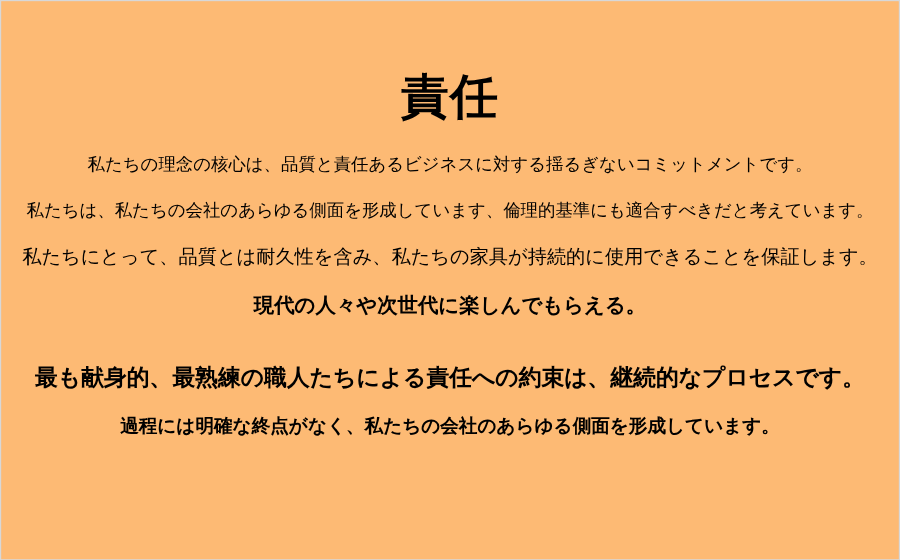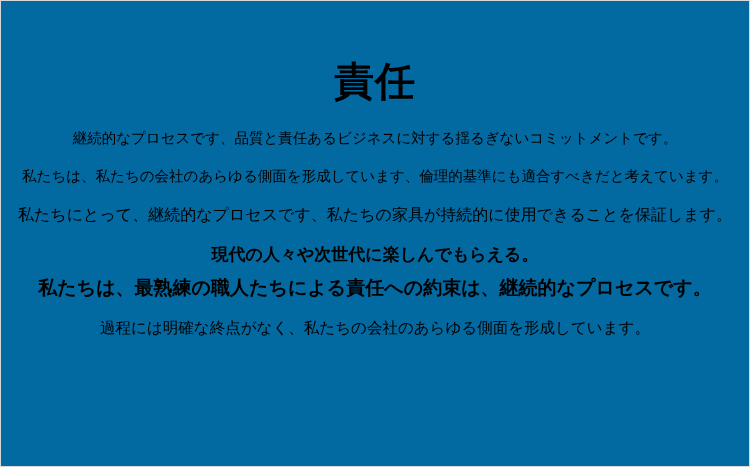--- a/index.html
+++ b/index.html
@@ -13,21 +13,21 @@
     font-family: "Liberation Sans", sans-serif;
     color: #000000;
     overflow: hidden;
   }
   .page {
     position: relative;
     width: 750px;
     height: 467px;
     box-sizing: border-box;
     border: 1px solid #d8d8d8;
-    background: #0369a1;
+    background: #fdba74;
   }
   .content {
     position: absolute;
     left: 0;
     right: 0;
     top: 58px;
     padding: 0 16px;
     box-sizing: border-box;
     text-align: center;
   }
@@ -39,31 +39,31 @@
     margin: 0 0 26px 0;
   }
   .line {
     margin: 0 auto 18px auto;
     line-height: 1.35;
     white-space: nowrap;
   }
   .line.l1 { font-size: 14.5px; }
   .line.l2 { font-size: 14.5px; }
   .line.l3 { font-size: 16px; }
-  .line.l4 { font-size: 17px; font-weight: bold; margin-bottom: 8px; }
+  .line.l4 { font-size: 17px; font-weight: bold; margin-bottom: 36px; }
   .line.l5 { font-size: 14.5px; }
   .line.l6 { font-size: 19px; font-weight: bold; }
-  .line.l7 { font-size: 15.5px; }
+  .line.l7 { font-size: 15.5px; font-weight: bold; }
 </style>
 </head>
 <body>
 
 <div class="page">
   <div class="content">
     <h1 class="title">責任</h1>
-    <p class="line l1">継続的なプロセスです、品質と責任あるビジネスに対する揺るぎないコミットメントです。</p>
+    <p class="line l1">私たちの理念の核心は、品質と責任あるビジネスに対する揺るぎないコミットメントです。</p>
     <p class="line l2">私たちは、私たちの会社のあらゆる側面を形成しています、倫理的基準にも適合すべきだと考えています。</p>
-    <p class="line l3">私たちにとって、継続的なプロセスです、私たちの家具が持続的に使用できることを保証します。</p>
+    <p class="line l3">私たちにとって、品質とは耐久性を含み、私たちの家具が持続的に使用できることを保証します。</p>
     <p class="line l4">現代の人々や次世代に楽しんでもらえる。</p>
-    <p class="line l6">私たちは、最熟練の職人たちによる責任への約束は、継続的なプロセスです。</p>
+    <p class="line l6">最も献身的、最熟練の職人たちによる責任への約束は、継続的なプロセスです。</p>
     <p class="line l7">過程には明確な終点がなく、私たちの会社のあらゆる側面を形成しています。</p>
   </div>
 </div>
 
 </body></html>

